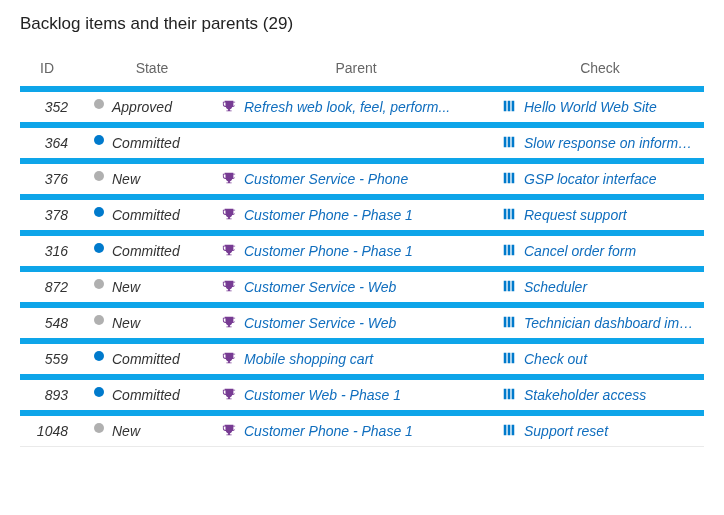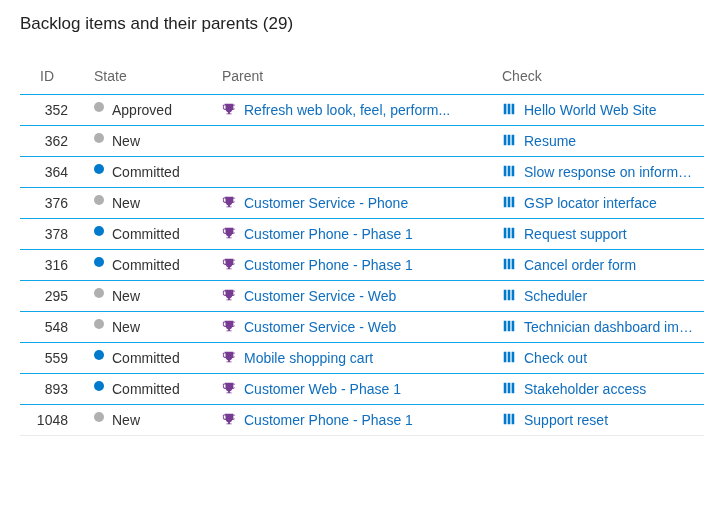--- a/index.html
+++ b/index.html
@@ -8,41 +8,42 @@
     padding: 14px 20px 20px 20px;
     font-family: "Segoe UI", -apple-system, BlinkMacSystemFont, sans-serif;
     font-size: 14px;
     color: #333;
     background: #fff;
   }
   .header {
     font-size: 17px;
     font-weight: 400;
     color: #222;
-    margin-bottom: 26px;
+    margin-bottom: 18px;
   }
   table {
     width: 100%;
     border-collapse: collapse;
     table-layout: fixed;
   }
   col.col-id     { width: 68px; }
   col.col-state  { width: 128px; }
   col.col-parent { width: 280px; }
   col.col-title  { width: auto; }
   th {
-    text-align: left;
+    text-align: center;
     font-weight: 400;
     color: #666;
     padding: 8px 6px 10px 6px;
     font-size: 14px;
   }
   th.id { text-align: center; padding-right: 20px; }
   tbody tr {
-    border-top: 1px solid #0ea5e9;
+    border-top: 6px solid #0ea5e9;
+    font-style: italic;
   }
   tbody tr:last-child {
     border-bottom: 1px solid #eaeaea;
   }
   td {
     padding: 7px 6px;
     vertical-align: middle;
     white-space: nowrap;
     overflow: hidden;
     text-overflow: ellipsis;
@@ -120,96 +121,105 @@
                 <rect x="2" y="2" width="3" height="12"></rect>
                 <rect x="6.5" y="2" width="3" height="12"></rect>
                 <rect x="11" y="2" width="3" height="12"></rect>
               </svg>
             </span>
     <a href="#" class="title-link">Hello World Web Site</a>
   </div>
         </td>
       </tr>
       <tr>
-        <td class="id">362</td>
+        <td class="id">364</td>
+        <td>
+          <div class="state-cell">
+    <span class="state-dot dot-blue"></span>
+    <span>Committed</span>
+  </div>
+        </td>
+        <td></td>
+        <td>
+          <div class="title-cell">
+    <span class="icon">
+              <svg width="14" height="14" viewBox="0 0 16 16" fill="#007acc">
+                <rect x="2" y="2" width="3" height="12"></rect>
+                <rect x="6.5" y="2" width="3" height="12"></rect>
+                <rect x="11" y="2" width="3" height="12"></rect>
+              </svg>
+            </span>
+    <a href="#" class="title-link">Slow response on information form</a>
+  </div>
+        </td>
+      </tr>
+      <tr>
+        <td class="id">376</td>
         <td>
           <div class="state-cell">
     <span class="state-dot dot-grey"></span>
     <span>New</span>
   </div>
         </td>
-        <td></td>
-        <td>
-          <div class="title-cell">
-    <span class="icon">
-              <svg width="14" height="14" viewBox="0 0 16 16" fill="#007acc">
-                <rect x="2" y="2" width="3" height="12"></rect>
-                <rect x="6.5" y="2" width="3" height="12"></rect>
-                <rect x="11" y="2" width="3" height="12"></rect>
-              </svg>
-            </span>
-    <a href="#" class="title-link">Resume</a>
-  </div>
-        </td>
-      </tr>
-      <tr>
-        <td class="id">364</td>
+        <td>
+          <div class="parent-cell">
+      <span class="icon">
+              <svg width="14" height="14" viewBox="0 0 16 16" fill="#773b93">
+                <path d="M3 2h10v1h2v3a3 3 0 0 1-3 3h-.3A4 4 0 0 1 9 11.9V13h2v1H5v-1h2v-1.1A4 4 0 0 1 4.3 9H4a3 3 0 0 1-3-3V3h2V2zm0 2H2v2a2 2 0 0 0 2 2V4zm10 0v4a2 2 0 0 0 2-2V4h-2z"></path>
+              </svg>
+            </span>
+      <a href="#" class="parent-link">Customer Service - Phone</a>
+    </div>
+        </td>
+        <td>
+          <div class="title-cell">
+    <span class="icon">
+              <svg width="14" height="14" viewBox="0 0 16 16" fill="#007acc">
+                <rect x="2" y="2" width="3" height="12"></rect>
+                <rect x="6.5" y="2" width="3" height="12"></rect>
+                <rect x="11" y="2" width="3" height="12"></rect>
+              </svg>
+            </span>
+    <a href="#" class="title-link">GSP locator interface</a>
+  </div>
+        </td>
+      </tr>
+      <tr>
+        <td class="id">378</td>
         <td>
           <div class="state-cell">
     <span class="state-dot dot-blue"></span>
     <span>Committed</span>
   </div>
         </td>
-        <td></td>
-        <td>
-          <div class="title-cell">
-    <span class="icon">
-              <svg width="14" height="14" viewBox="0 0 16 16" fill="#007acc">
-                <rect x="2" y="2" width="3" height="12"></rect>
-                <rect x="6.5" y="2" width="3" height="12"></rect>
-                <rect x="11" y="2" width="3" height="12"></rect>
-              </svg>
-            </span>
-    <a href="#" class="title-link">Slow response on information form</a>
-  </div>
-        </td>
-      </tr>
-      <tr>
-        <td class="id">376</td>
-        <td>
-          <div class="state-cell">
-    <span class="state-dot dot-grey"></span>
-    <span>New</span>
-  </div>
-        </td>
-        <td>
-          <div class="parent-cell">
-      <span class="icon">
-              <svg width="14" height="14" viewBox="0 0 16 16" fill="#773b93">
-                <path d="M3 2h10v1h2v3a3 3 0 0 1-3 3h-.3A4 4 0 0 1 9 11.9V13h2v1H5v-1h2v-1.1A4 4 0 0 1 4.3 9H4a3 3 0 0 1-3-3V3h2V2zm0 2H2v2a2 2 0 0 0 2 2V4zm10 0v4a2 2 0 0 0 2-2V4h-2z"></path>
-              </svg>
-            </span>
-      <a href="#" class="parent-link">Customer Service - Phone</a>
-    </div>
-        </td>
-        <td>
-          <div class="title-cell">
-    <span class="icon">
-              <svg width="14" height="14" viewBox="0 0 16 16" fill="#007acc">
-                <rect x="2" y="2" width="3" height="12"></rect>
-                <rect x="6.5" y="2" width="3" height="12"></rect>
-                <rect x="11" y="2" width="3" height="12"></rect>
-              </svg>
-            </span>
-    <a href="#" class="title-link">GSP locator interface</a>
-  </div>
-        </td>
-      </tr>
-      <tr>
-        <td class="id">378</td>
+        <td>
+          <div class="parent-cell">
+      <span class="icon">
+              <svg width="14" height="14" viewBox="0 0 16 16" fill="#773b93">
+                <path d="M3 2h10v1h2v3a3 3 0 0 1-3 3h-.3A4 4 0 0 1 9 11.9V13h2v1H5v-1h2v-1.1A4 4 0 0 1 4.3 9H4a3 3 0 0 1-3-3V3h2V2zm0 2H2v2a2 2 0 0 0 2 2V4zm10 0v4a2 2 0 0 0 2-2V4h-2z"></path>
+              </svg>
+            </span>
+      <a href="#" class="parent-link">Customer Phone - Phase 1</a>
+    </div>
+        </td>
+        <td>
+          <div class="title-cell">
+    <span class="icon">
+              <svg width="14" height="14" viewBox="0 0 16 16" fill="#007acc">
+                <rect x="2" y="2" width="3" height="12"></rect>
+                <rect x="6.5" y="2" width="3" height="12"></rect>
+                <rect x="11" y="2" width="3" height="12"></rect>
+              </svg>
+            </span>
+    <a href="#" class="title-link">Request support</a>
+  </div>
+        </td>
+      </tr>
+      <tr>
+        <td class="id">316</td>
         <td>
           <div class="state-cell">
     <span class="state-dot dot-blue"></span>
     <span>Committed</span>
   </div>
         </td>
         <td>
           <div class="parent-cell">
       <span class="icon">
               <svg width="14" height="14" viewBox="0 0 16 16" fill="#773b93">
@@ -221,57 +231,26 @@
         </td>
         <td>
           <div class="title-cell">
     <span class="icon">
               <svg width="14" height="14" viewBox="0 0 16 16" fill="#007acc">
                 <rect x="2" y="2" width="3" height="12"></rect>
                 <rect x="6.5" y="2" width="3" height="12"></rect>
                 <rect x="11" y="2" width="3" height="12"></rect>
               </svg>
             </span>
-    <a href="#" class="title-link">Request support</a>
-  </div>
-        </td>
-      </tr>
-      <tr>
-        <td class="id">316</td>
-        <td>
-          <div class="state-cell">
-    <span class="state-dot dot-blue"></span>
-    <span>Committed</span>
-  </div>
-        </td>
-        <td>
-          <div class="parent-cell">
-      <span class="icon">
-              <svg width="14" height="14" viewBox="0 0 16 16" fill="#773b93">
-                <path d="M3 2h10v1h2v3a3 3 0 0 1-3 3h-.3A4 4 0 0 1 9 11.9V13h2v1H5v-1h2v-1.1A4 4 0 0 1 4.3 9H4a3 3 0 0 1-3-3V3h2V2zm0 2H2v2a2 2 0 0 0 2 2V4zm10 0v4a2 2 0 0 0 2-2V4h-2z"></path>
-              </svg>
-            </span>
-      <a href="#" class="parent-link">Customer Phone - Phase 1</a>
-    </div>
-        </td>
-        <td>
-          <div class="title-cell">
-    <span class="icon">
-              <svg width="14" height="14" viewBox="0 0 16 16" fill="#007acc">
-                <rect x="2" y="2" width="3" height="12"></rect>
-                <rect x="6.5" y="2" width="3" height="12"></rect>
-                <rect x="11" y="2" width="3" height="12"></rect>
-              </svg>
-            </span>
     <a href="#" class="title-link">Cancel order form</a>
   </div>
         </td>
       </tr>
       <tr>
-        <td class="id">295</td>
+        <td class="id">872</td>
         <td>
           <div class="state-cell">
     <span class="state-dot dot-grey"></span>
     <span>New</span>
   </div>
         </td>
         <td>
           <div class="parent-cell">
       <span class="icon">
               <svg width="14" height="14" viewBox="0 0 16 16" fill="#773b93">

